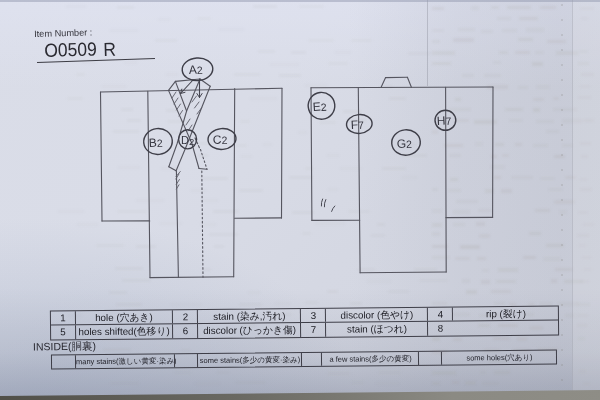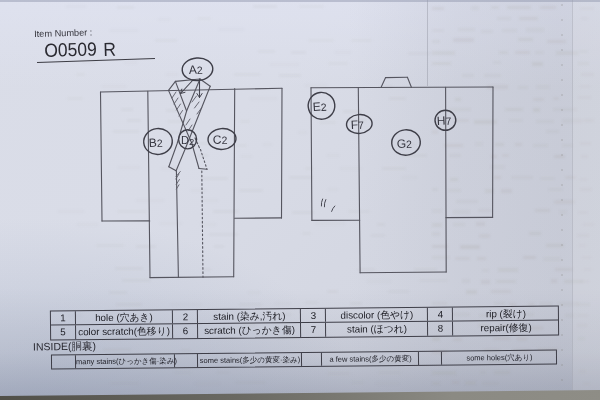--- a/index.html
+++ b/index.html
@@ -458,37 +458,36 @@
     <div class="abs" style="left:0;top:0;width:24px;height:13.3px;line-height:13.3px;text-align:center;">1</div>
     <div class="abs" style="left:24px;top:0;width:96px;height:13.3px;line-height:13.3px;text-align:center;border-left:1px solid #3e3e48;">hole (穴あき)</div>
     <div class="abs" style="left:121px;top:0;width:25px;height:13.3px;line-height:13.3px;text-align:center;border-left:1px solid #3e3e48;">2</div>
     <div class="abs" style="left:146px;top:0;width:103px;height:13.3px;line-height:13.3px;text-align:center;border-left:1px solid #3e3e48;">stain (染み,汚れ)</div>
     <div class="abs" style="left:249px;top:0;width:25px;height:13.3px;line-height:13.3px;text-align:center;border-left:1px solid #3e3e48;">3</div>
     <div class="abs" style="left:274px;top:0;width:102px;height:13.3px;line-height:13.3px;text-align:center;border-left:1px solid #3e3e48;">discolor (色やけ)</div>
     <div class="abs" style="left:376px;top:0;width:25px;height:13.3px;line-height:13.3px;text-align:center;border-left:1px solid #3e3e48;">4</div>
     <div class="abs" style="left:401px;top:0;width:106px;height:13.3px;line-height:13.3px;text-align:center;border-left:1px solid #3e3e48;">rip (裂け)</div>
 
     <div class="abs" style="left:0;top:14px;width:24px;height:13.8px;line-height:13.8px;text-align:center;">5</div>
-    <div class="abs" style="left:24px;top:14px;width:96px;height:13.8px;line-height:13.8px;text-align:center;border-left:1px solid #3e3e48;">color scratch(色移り)</div>
+    <div class="abs" style="left:24px;top:14px;width:96px;height:13.8px;line-height:13.8px;text-align:center;border-left:1px solid #3e3e48;">holes shifted(色移り)</div>
     <div class="abs" style="left:121px;top:14px;width:25px;height:13.8px;line-height:13.8px;text-align:center;border-left:1px solid #3e3e48;">6</div>
-    <div class="abs" style="left:146px;top:14px;width:103px;height:13.8px;line-height:13.8px;text-align:center;border-left:1px solid #3e3e48;">scratch (ひっかき傷)</div>
+    <div class="abs" style="left:146px;top:14px;width:103px;height:13.8px;line-height:13.8px;text-align:center;border-left:1px solid #3e3e48;">discolor (ひっかき傷)</div>
     <div class="abs" style="left:249px;top:14px;width:25px;height:13.8px;line-height:13.8px;text-align:center;border-left:1px solid #3e3e48;">7</div>
     <div class="abs" style="left:274px;top:14px;width:102px;height:13.8px;line-height:13.8px;text-align:center;border-left:1px solid #3e3e48;">stain (ほつれ)</div>
     <div class="abs" style="left:376px;top:14px;width:25px;height:13.8px;line-height:13.8px;text-align:center;border-left:1px solid #3e3e48;">8</div>
-    <div class="abs" style="left:401px;top:14px;width:106px;height:13.8px;line-height:13.8px;text-align:center;border-left:1px solid #3e3e48;">repair(修復)</div>
   </div>
 
   <div class="abs" style="left:33px;top:339.5px;font-size:10.5px;color:#2a2a32;transform:rotate(-0.8deg);">INSIDE(胴裏)</div>
 
   <div class="abs" style="left:50.7px;top:352.4px;width:504px;height:13.4px;transform:rotate(-0.55deg);transform-origin:50% 50%;
     border:1px solid #3e3e48;font-size:7.5px;color:#22222a;">
 
     <div class="abs" style="left:0;top:0;width:23px;height:13px;"></div>
 
-    <div class="abs" style="left:23px;top:0;width:98.5px;height:13px;line-height:13px;text-align:center;border-left:1px solid #3e3e48;">many stains(ひっかき傷·染み)</div>
+    <div class="abs" style="left:23px;top:0;width:98.5px;height:13px;line-height:13px;text-align:center;border-left:1px solid #3e3e48;">many stains(激しい黄変·染み)</div>
 
     <div class="abs" style="left:121.5px;top:0;width:23.5px;height:13px;border-left:1px solid #3e3e48;"></div>
 
     <div class="abs" style="left:145px;top:0;width:104px;height:13px;line-height:13px;text-align:center;border-left:1px solid #3e3e48;">some stains(多少の黄変·染み)</div>
 
     <div class="abs" style="left:249px;top:0;width:20px;height:13px;border-left:1px solid #3e3e48;"></div>
 
     <div class="abs" style="left:269px;top:0;width:97px;height:13px;line-height:13px;text-align:center;border-left:1px solid #3e3e48;">a few stains(多少の黄変)</div>
 
     <div class="abs" style="left:366px;top:0;width:23px;height:13px;border-left:1px solid #3e3e48;"></div>

